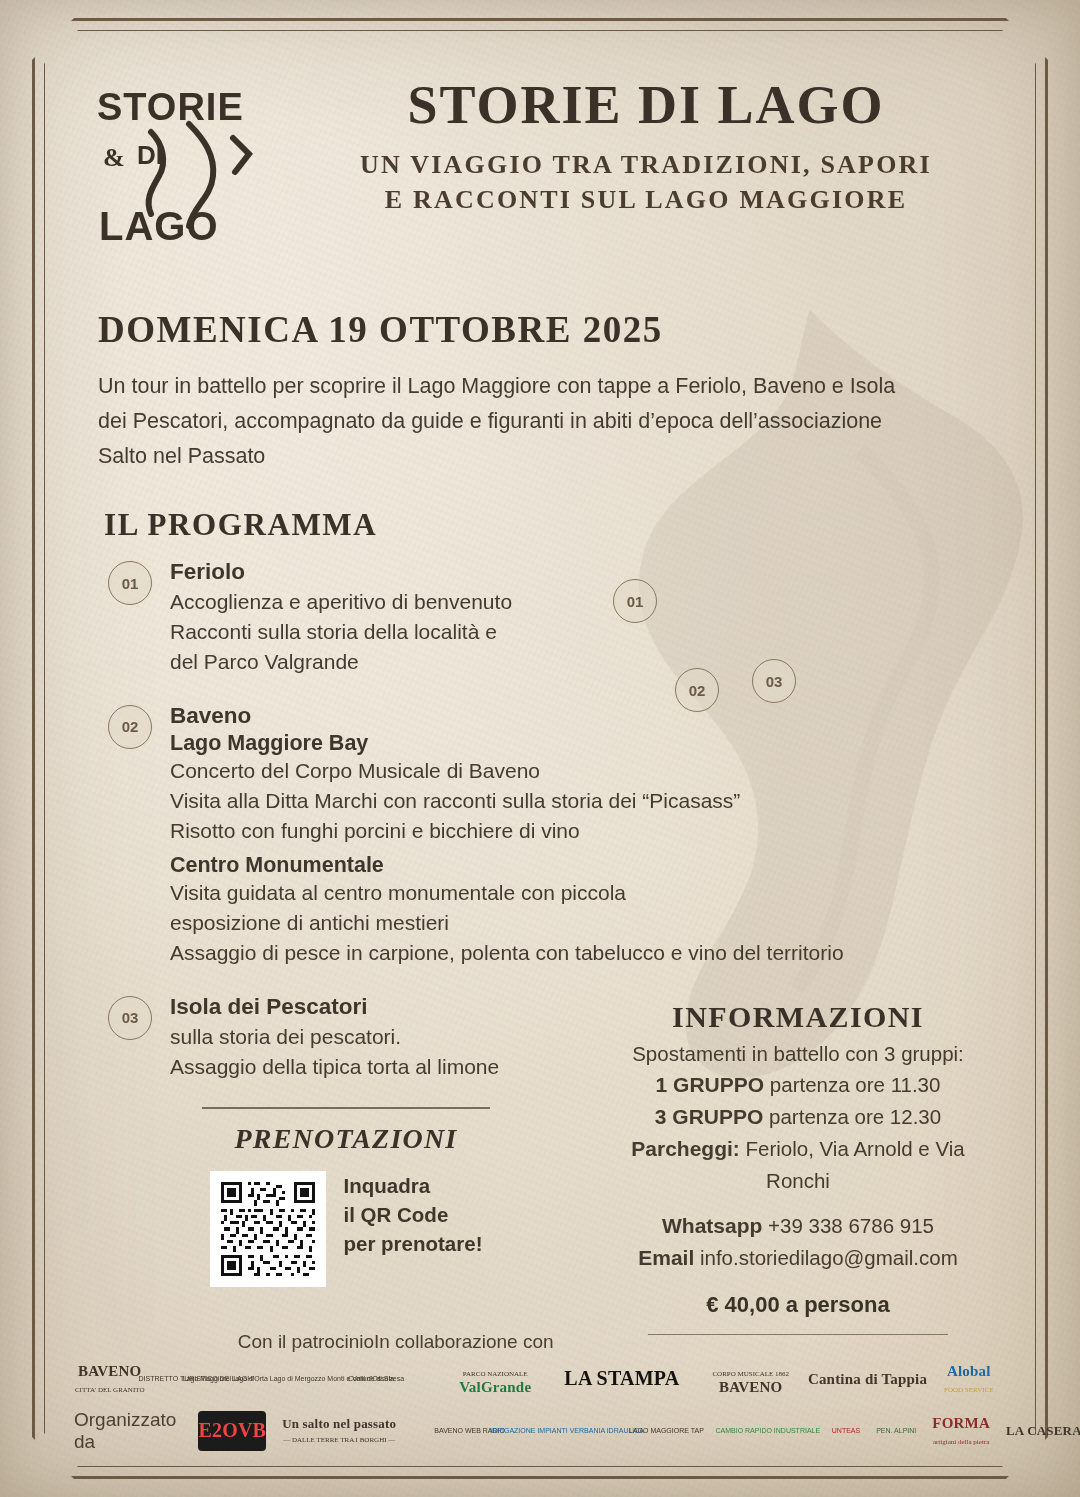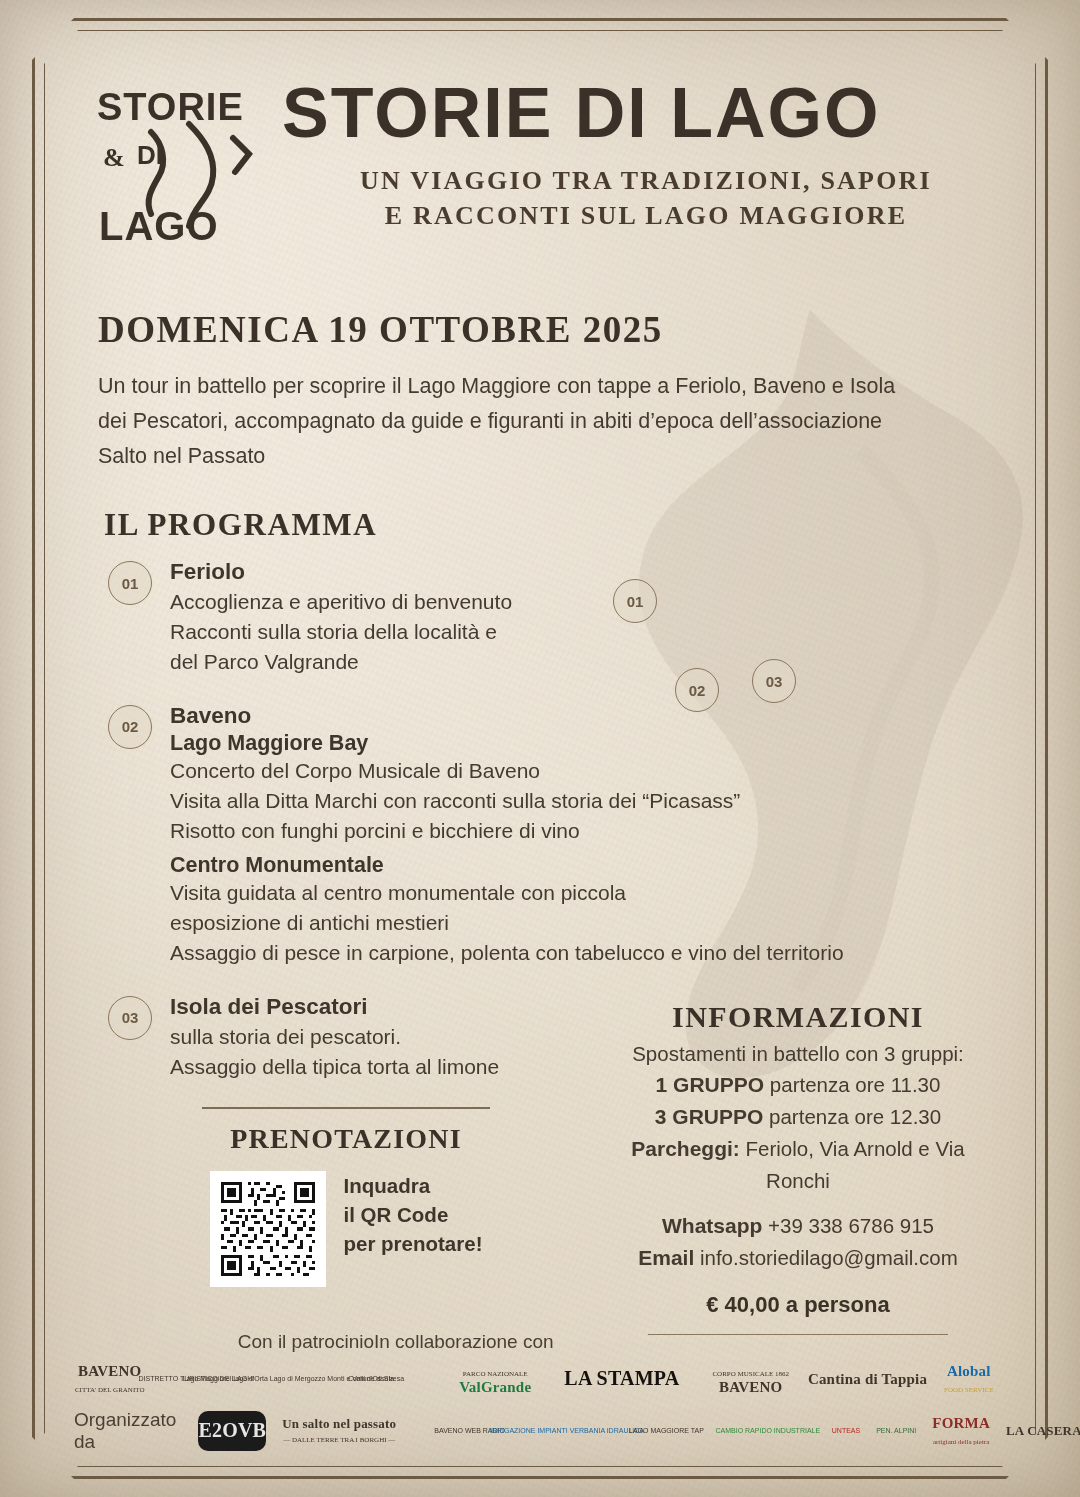--- a/index.html
+++ b/index.html
@@ -58,26 +58,27 @@
     pointer-events: none;
   }
   .content { position: relative; z-index: 3; }
 
   
   .header { display: flex; align-items: flex-start; padding: 72px 70px 0 88px; }
   .logo-box { width: 180px; flex: 0 0 180px; padding-top: 8px; text-align: center; }
   .logo-svg { width: 170px; height: 190px; }
   .title-wrap { flex: 1; padding-left: 14px; }
   h1.main-title {
-    font-family: Liberation Sans, sans-serif;
+    font-family: Liberation Serif, serif;
     font-weight: 700;
-    font-size: 70px;
+    font-size: 54px;
     letter-spacing: 2px;
     margin: 6px 0 0 0;
     color: #3b3128;
+    text-align: center;
     line-height: 1.02;
   }
   .subtitle {
     font-family: "Liberation Serif", serif;
     font-size: 26px;
     letter-spacing: 2.2px;
     text-align: center;
     color: #4a3d30;
     margin-top: 14px;
     line-height: 1.35;
@@ -136,21 +137,21 @@
 
   .prenotazioni {
     margin-top: 22px;
     width: 360px;
     margin-left: 58px;
     text-align: center;
   }
   .rule { height: 1.6px; background: #7d6c54; width: 288px; margin: 0 auto 14px auto; }
   .pren-title {
     font-family: "Liberation Serif", serif;
-    font-weight: 700; font-size: 28px; letter-spacing: 1.2px; color: #3b3128;
+    font-weight: 700; font-size: 28px; letter-spacing: 1.2px; color: #3b3128; font-style: italic;
   }
   .qr-row { display: flex; align-items: flex-start; justify-content: center; margin-top: 16px; }
   .qr { width: 100px; height: 100px; background: #fff; padding: 8px; border: 0; }
   .qr-caption { text-align: left; margin-left: 18px; font-weight: 700; font-size: 20.5px; line-height: 1.42; color: #3f352b; }
 
   .info-title {
     font-family: "Liberation Serif", serif;
     font-weight: 700; font-size: 30px; letter-spacing: 1.4px;
     text-align: center; color: #3b3128; margin-top: 6px;
   }
@@ -474,21 +475,21 @@
         <span>Cantina di Tappia</span>
       </div>
       <div class="logo-chip med" style="width:96px; color:#1769a8">
         <span><span>Alobal</span><br>
         <span class="tiny" style="color:#c8a030">FOOD SERVICE</span></span>
       </div>
     </div>
 
     <div class="org-line">
       <span class="org-label">Organizzato da</span>
-      <div class="logo-chip big" style="width:88px; background:#1b1b1b; color:#e5e5e5; border-radius:10px">
+      <div class="logo-chip big" style="width:88px; background:#1b1b1b; color:#ef4444; border-radius:4px">
         <span>E2OVB</span>
       </div>
       <div class="logo-chip" style="width:120px; font-family:'Liberation Serif',serif; font-size:13px">
         <span><span>Un salto nel passato</span><br>
         <span class="tiny">— DALLE TERRE TRA I BORGHI —</span></span>
       </div>
       <div class="logo-chip" style="width:92px; margin-left:22px">
         <span class="tiny">BAVENO WEB RADIO</span>
       </div>
       <div class="logo-chip" style="width:92px; color:#1769a8">

